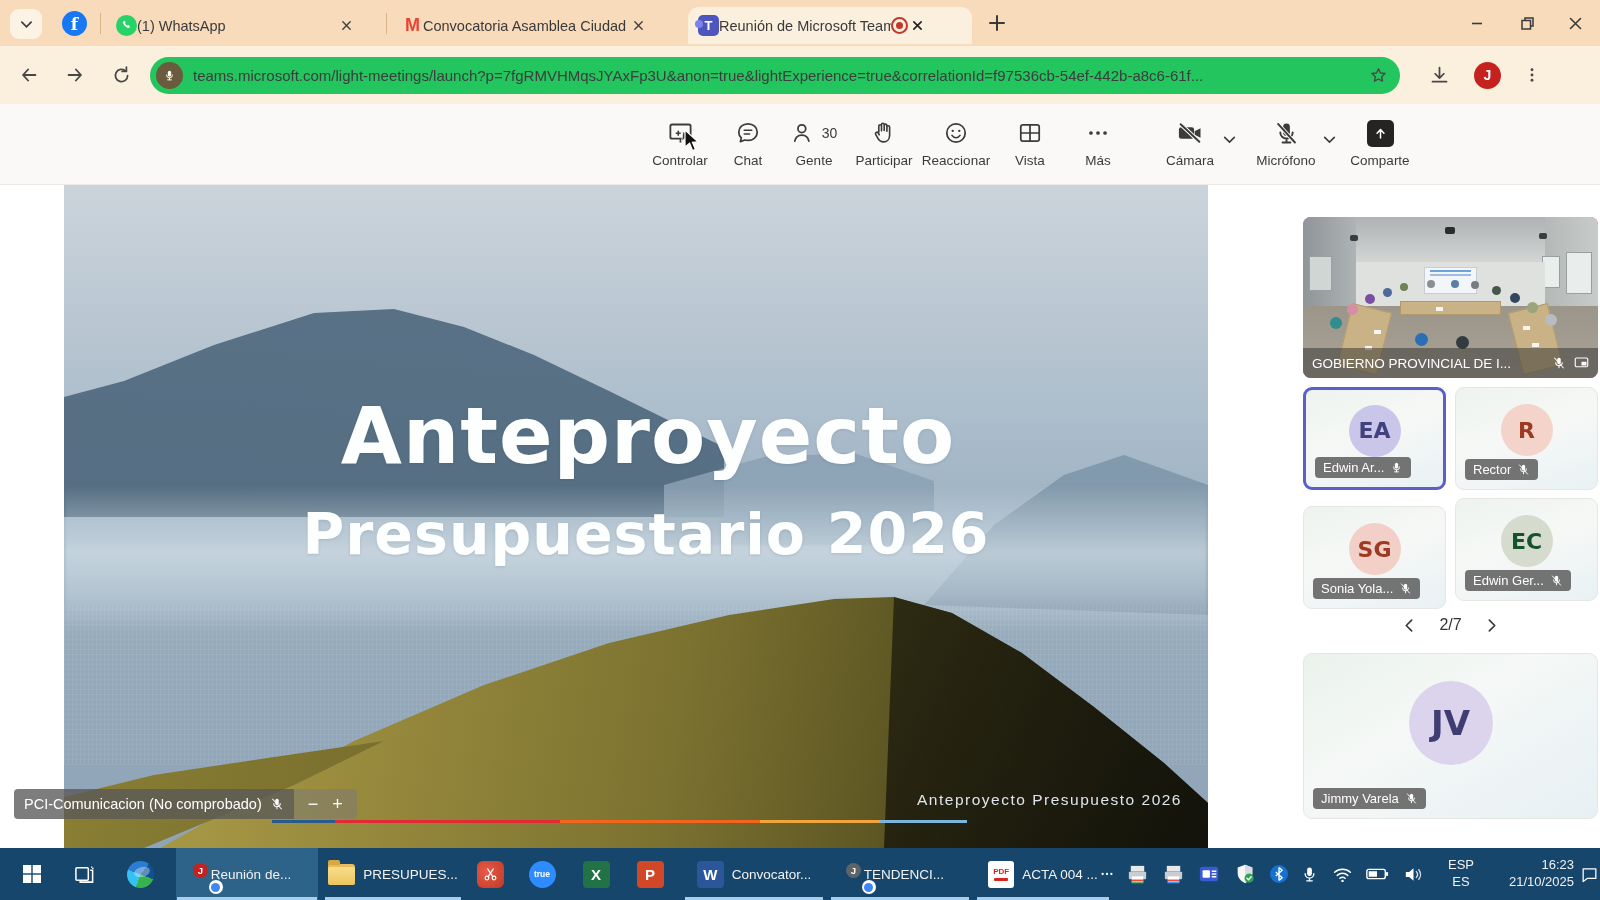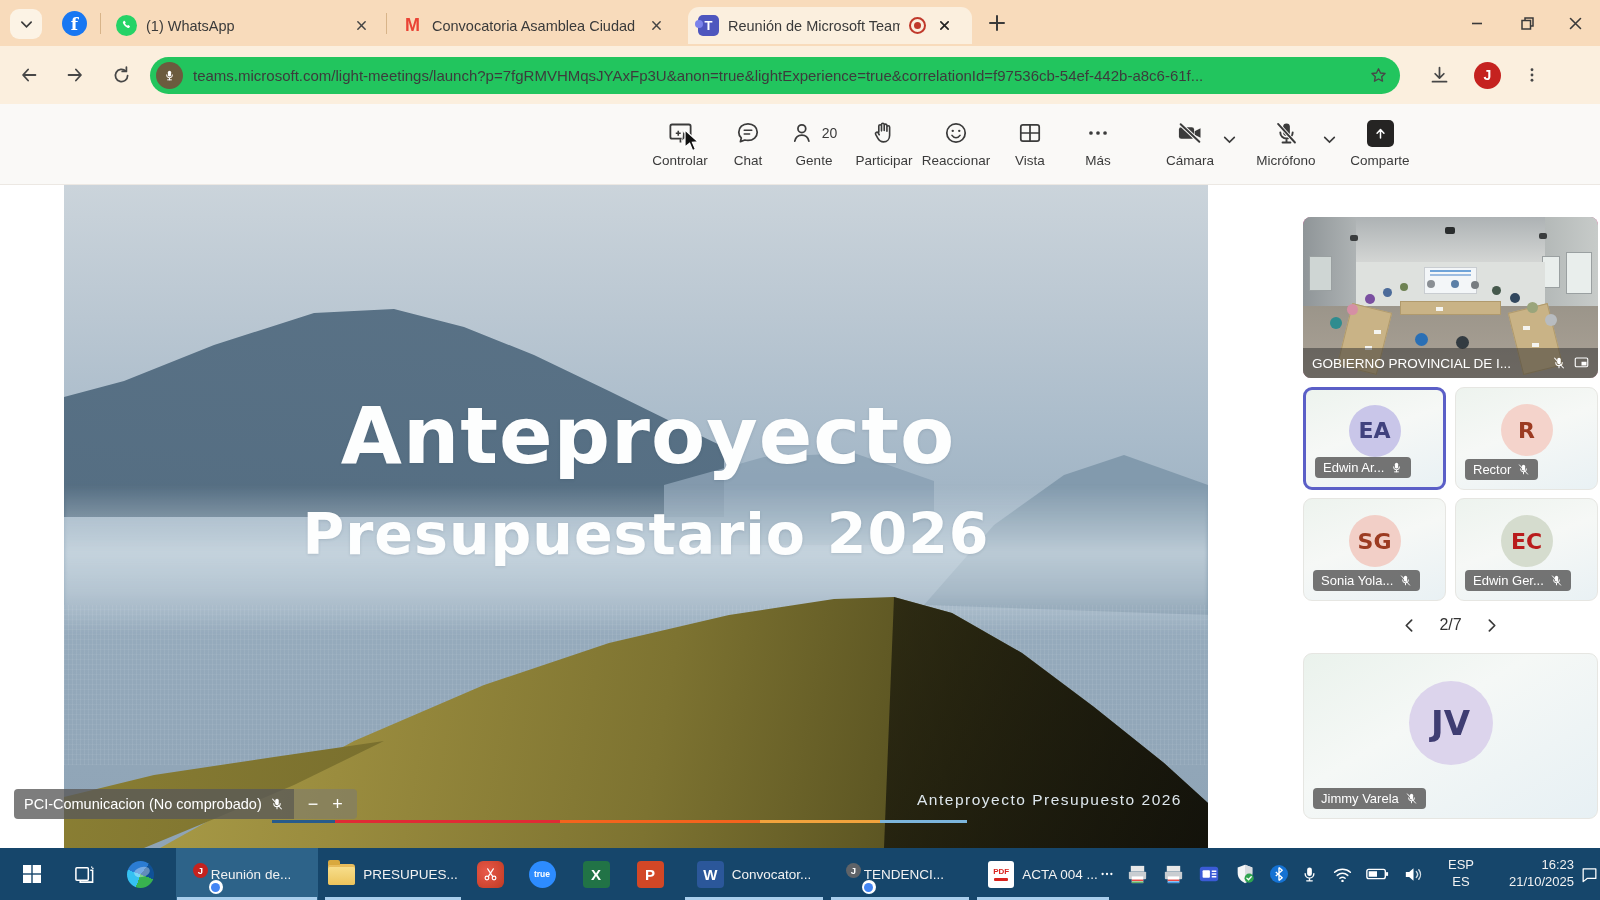--- a/index.html
+++ b/index.html
@@ -7,21 +7,21 @@
     font-family:"Liberation Sans","DejaVu Sans",sans-serif; }
   .screen { position:relative; width:1600px; height:900px; background:#fff; }
   .abs { position:absolute; }
 
   
   .tabstrip { position:absolute; left:0; top:0; width:1600px; height:46px; background:#F8DBBB; }
   .addressbar { position:absolute; left:0; top:46px; width:1600px; height:58px; background:#FBEFDE; display:flex; align-items:center; }
   .tab-search { position:absolute; left:10px; top:9px; width:32px; height:30px; border-radius:9px; background:#FCF3E5; display:flex; align-items:center; justify-content:center; }
   .pin-fb { position:absolute; left:62px; top:11px; width:25px; height:25px; border-radius:50%; background:#1877F2; color:#fff; display:flex; align-items:center; justify-content:center; font-weight:bold; font-size:17px; font-family:"DejaVu Serif",serif; }
   .tab-sep { position:absolute; top:13px; width:1px; height:21px; background:#d9b астай; background:#d8b489; }
-  .tab { position:absolute; top:7px; height:37px; display:flex; align-items:center; gap:9px; padding:0 10px; color:#3A3A3A; font-size:14.5px; }
+  .tab { position:absolute; top:7px; height:37px; display:flex; align-items:center; padding:0 10px; color:#3A3A3A; font-size:14.5px; }
   .tab.active { background:#FBEFDE; border-radius:11px 11px 0 0; }
   .tab .title { white-space:nowrap; overflow:hidden; }
   .tab-close { width:18px; height:18px; display:flex; align-items:center; justify-content:center; border-radius:50%; }
   .favicon { width:21px; height:21px; border-radius:50%; display:flex; align-items:center; justify-content:center; flex:0 0 auto; }
   .wa { background:#25D366; }
   .gm { background:transparent; }
   .gm span { color:#EA4335; font-weight:bold; font-size:18px; }
   .teams-fav { width:21px; height:21px; border-radius:5px; background:#4E56BE; color:#fff; font-weight:bold; font-size:13px; display:flex; align-items:center; justify-content:center; position:relative; }
   .teams-fav:before { content:""; position:absolute; left:-3px; top:5px; width:8px; height:8px; border-radius:50%; background:#7B83EB; }
   .rec { width:17px; height:17px; border-radius:50%; border:2.5px solid #C0392B; display:flex; align-items:center; justify-content:center; }
@@ -298,21 +298,21 @@
           </svg>
         </div>
       <span class="lbl">Chat</span>
     </div>
     <div class="tb-btn" style="left:780px">
       <div class="tb-ico">
         <svg width="26" height="26" viewBox="0 0 24 24">
             <circle cx="10" cy="8" r="3.6" fill="none" stroke="#3B3B3B" stroke-width="1.6"></circle>
             <path d="M3.5 19.5 c.8-3.6 3.4-5.5 6.5-5.5 s5.7 1.9 6.5 5.5" fill="none" stroke="#3B3B3B" stroke-width="1.6" stroke-linecap="round"></path>
           </svg>
-        <span class="badge30">20</span>
+        <span class="badge30">30</span>
       </div>
       <span class="lbl">Gente</span>
     </div>
     <div class="tb-btn" style="left:850px">
       <div class="tb-ico">
           <svg width="26" height="26" viewBox="0 0 24 24">
             <path d="M7.2 11.2 V5.6 a1.25 1.25 0 0 1 2.5 0 V10 M9.7 9.8 V4.3 a1.25 1.25 0 0 1 2.5 0 V9.6 M12.2 9.6 V5 a1.25 1.25 0 0 1 2.5 0 V10.4 M14.7 10.4 V6.6 a1.25 1.25 0 0 1 2.5 0 V14 c0 3.6-2.3 6.2-5.6 6.2 -2.7 0-4.2-1.2-5.5-3.7 L4.3 13.3 a1.35 1.35 0 0 1 2.3-1.4 l1 1.7" fill="none" stroke="#3B3B3B" stroke-width="1.5" stroke-linecap="round" stroke-linejoin="round"></path>
           </svg>
         </div>
       <span class="lbl">Participar</span>
@@ -526,35 +526,35 @@
         <div class="namepill">
           <span>Rector</span>
           <svg width="13" height="13" viewBox="0 0 24 24">
               <path d="M12 3a3 3 0 0 1 3 3v5a3 3 0 0 1-6 0V6a3 3 0 0 1 3-3z" fill="#fff"></path>
               <path d="M6.5 11a5.5 5.5 0 0 0 11 0 M12 16.5V20" stroke="#fff" stroke-width="1.8" fill="none" stroke-linecap="round"></path>
               <line x1="4" y1="3" x2="20" y2="21" stroke="#fff" stroke-width="1.8"></line>
             </svg>
         </div>
       </div>
 
-      <div class="ptile" style="left:0;top:313px">
+      <div class="ptile" style="left:0;top:321px">
         <div class="avatar av-s" style="background:#F2CFC7;color:#9C3B22">
             <span>SG</span>
           </div>
         <div class="namepill">
           <span>Sonia Yola...</span>
           <svg width="13" height="13" viewBox="0 0 24 24">
               <path d="M12 3a3 3 0 0 1 3 3v5a3 3 0 0 1-6 0V6a3 3 0 0 1 3-3z" fill="#fff"></path>
               <path d="M6.5 11a5.5 5.5 0 0 0 11 0 M12 16.5V20" stroke="#fff" stroke-width="1.8" fill="none" stroke-linecap="round"></path>
               <line x1="4" y1="3" x2="20" y2="21" stroke="#fff" stroke-width="1.8"></line>
             </svg>
         </div>
       </div>
       <div class="ptile" style="left:152px;top:313px">
-        <div class="avatar av-s" style="background:#D5DCCE;color:#b91c1c">
+        <div class="avatar av-s" style="background:#D5DCCE;color:#14532d">
             <span>EC</span>
           </div>
         <div class="namepill">
           <span>Edwin Ger...</span>
           <svg width="13" height="13" viewBox="0 0 24 24">
               <path d="M12 3a3 3 0 0 1 3 3v5a3 3 0 0 1-6 0V6a3 3 0 0 1 3-3z" fill="#fff"></path>
               <path d="M6.5 11a5.5 5.5 0 0 0 11 0 M12 16.5V20" stroke="#fff" stroke-width="1.8" fill="none" stroke-linecap="round"></path>
               <line x1="4" y1="3" x2="20" y2="21" stroke="#fff" stroke-width="1.8"></line>
             </svg>
         </div>

